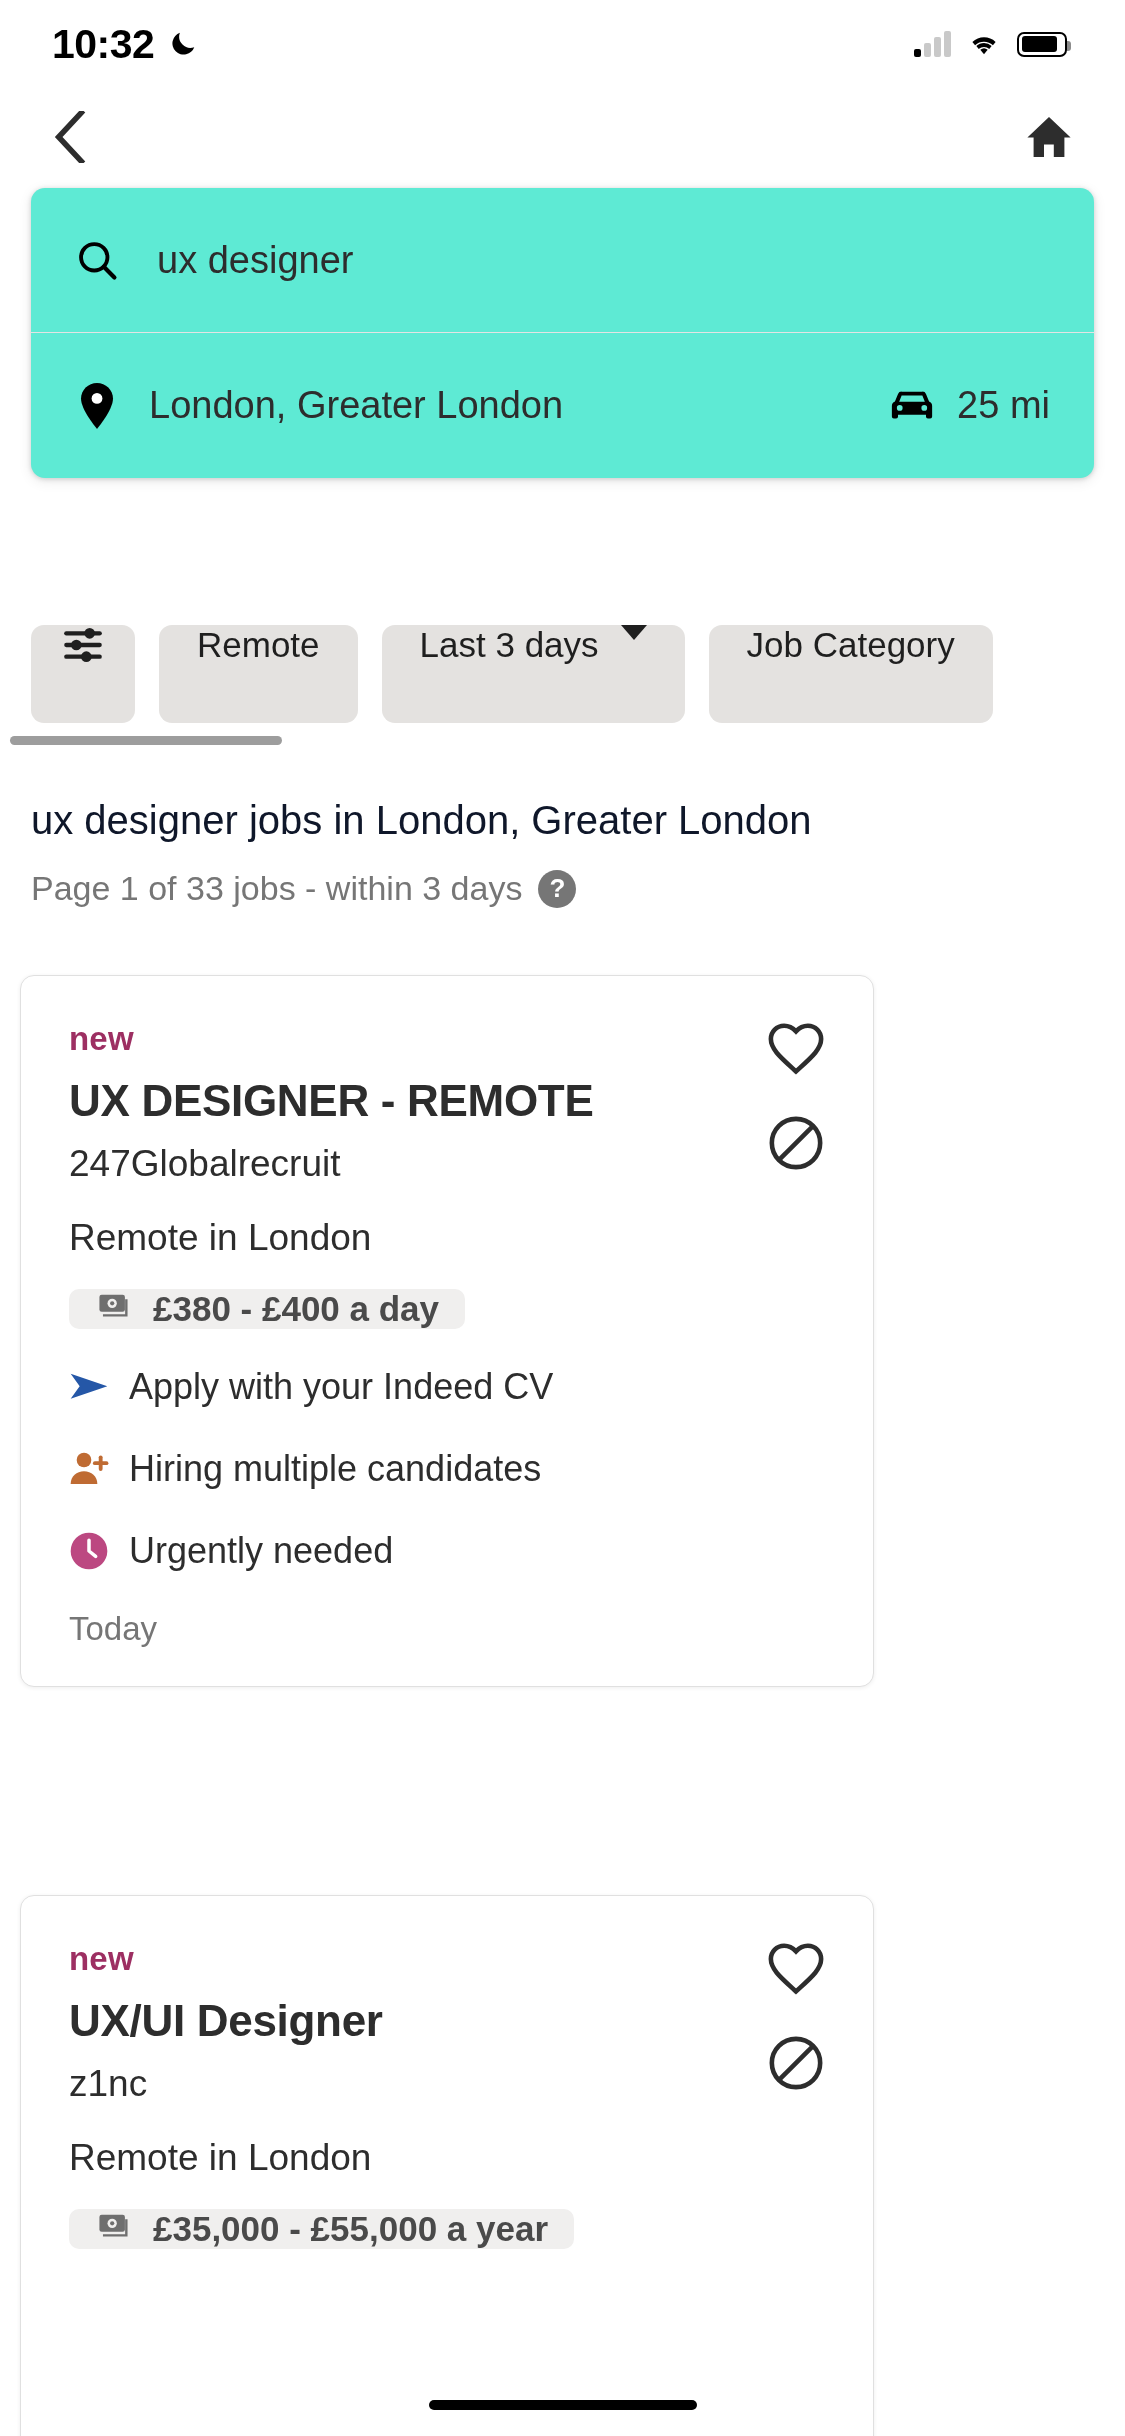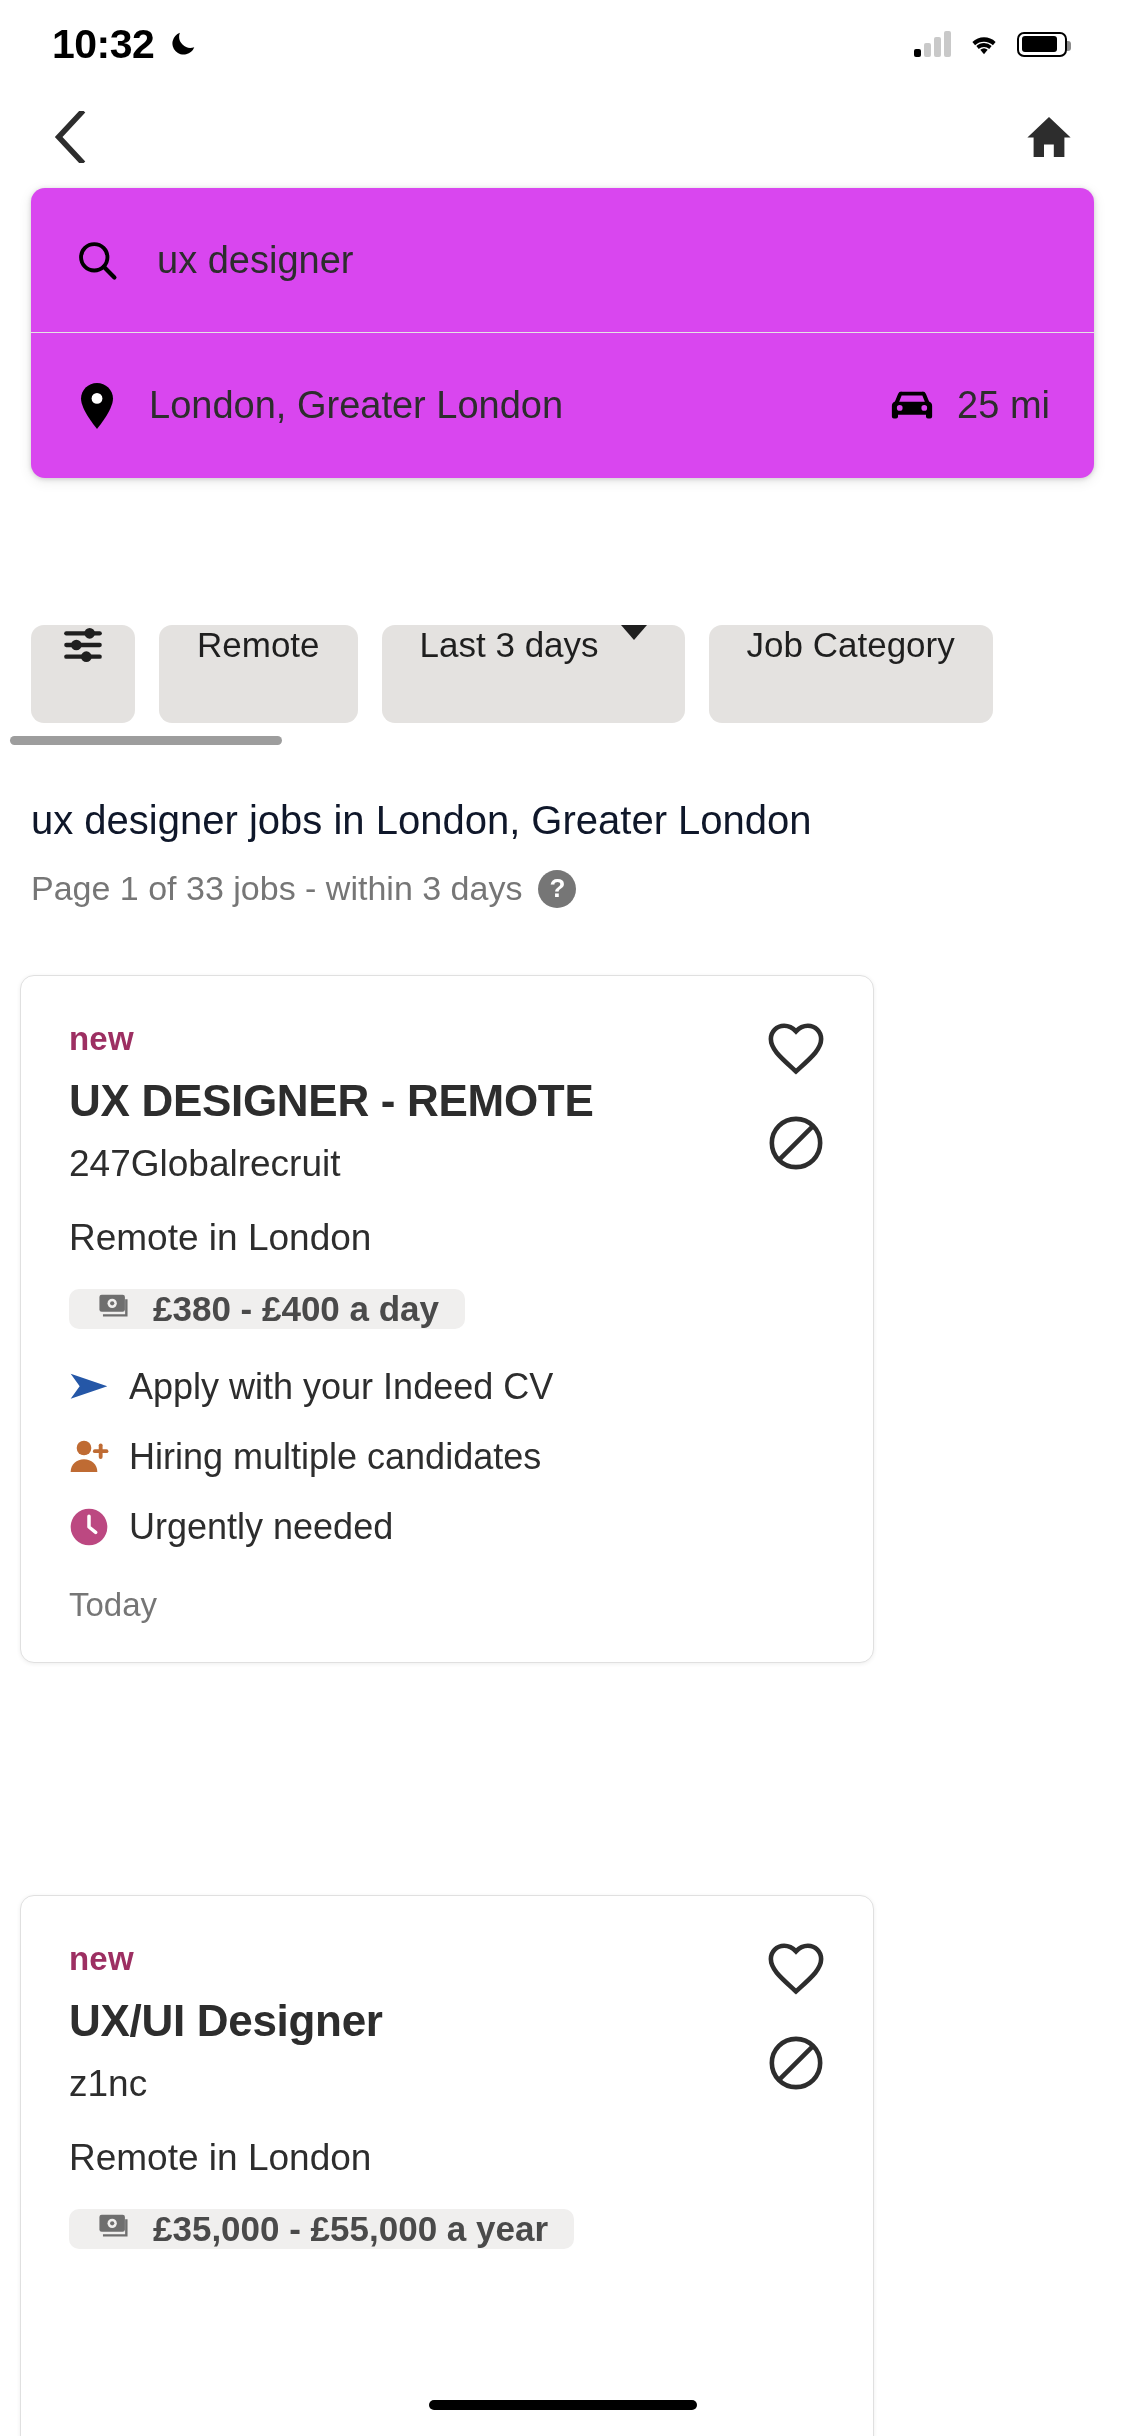--- a/index.html
+++ b/index.html
@@ -48,21 +48,21 @@
   .nav-btn {
     width: 72px; height: 72px; display: flex; align-items: center; justify-content: center;
     cursor: pointer; background: transparent; border: none;
   }
   .chev-back { width: 34px; height: 52px; display: block; }
   .home-icon { width: 48px; height: 44px; display: block; }
 
   
   .search-card {
     position: absolute; top: 188px; left: 31px; width: 1063px;
-    background: #d946ef; border-radius: 14px;
+    background: #5eead4; border-radius: 14px;
     box-shadow: 0 1px 5px rgba(0,0,0,.16), 0 3px 14px rgba(0,0,0,.09);
     overflow: hidden;
   }
   .search-row {
     height: 145px; display: flex; align-items: center; padding: 0 44px;
   }
   .search-row.what { border-bottom: 1.5px solid #e4e4e4; }
   .search-icon { width: 44px; height: 44px; flex: 0 0 auto; display: block; }
   .pin-icon { width: 36px; height: 46px; flex: 0 0 auto; display: block; margin-left: 4px; }
   .search-text {
@@ -138,21 +138,21 @@
   .job-location { font-size: 37px; color: #2d2d2d; margin-top: 32px; }
 
   .salary-pill {
     display: inline-flex; align-items: center; gap: 18px;
     background: #f0efee; border-radius: 10px;
     padding: 0 26px; margin-top: 30px;
   }
   .money-icon { width: 40px; height: 34px; display: block; }
   .salary-text { font-size: 35px; font-weight: bold; color: #4a4a4a; white-space: nowrap; }
 
-  .attr-list { margin-top: 36px; display: flex; flex-direction: column; gap: 28px; }
+  .attr-list { margin-top: 36px; display: flex; flex-direction: column; gap: 40px; }
   .attr-row { display: flex; align-items: center; gap: 20px; }
   .attr-icon { width: 40px; height: 40px; flex: 0 0 auto; display: block; }
   .attr-text { font-size: 36px; color: #2d2d2d; }
 
   .posted { font-size: 33px; color: #767676; margin-top: 38px; }
 
   
   .home-indicator {
     position: absolute; bottom: 26px; left: 50%; transform: translateX(-50%);
     width: 268px; height: 10px; background: #000; border-radius: 6px;

